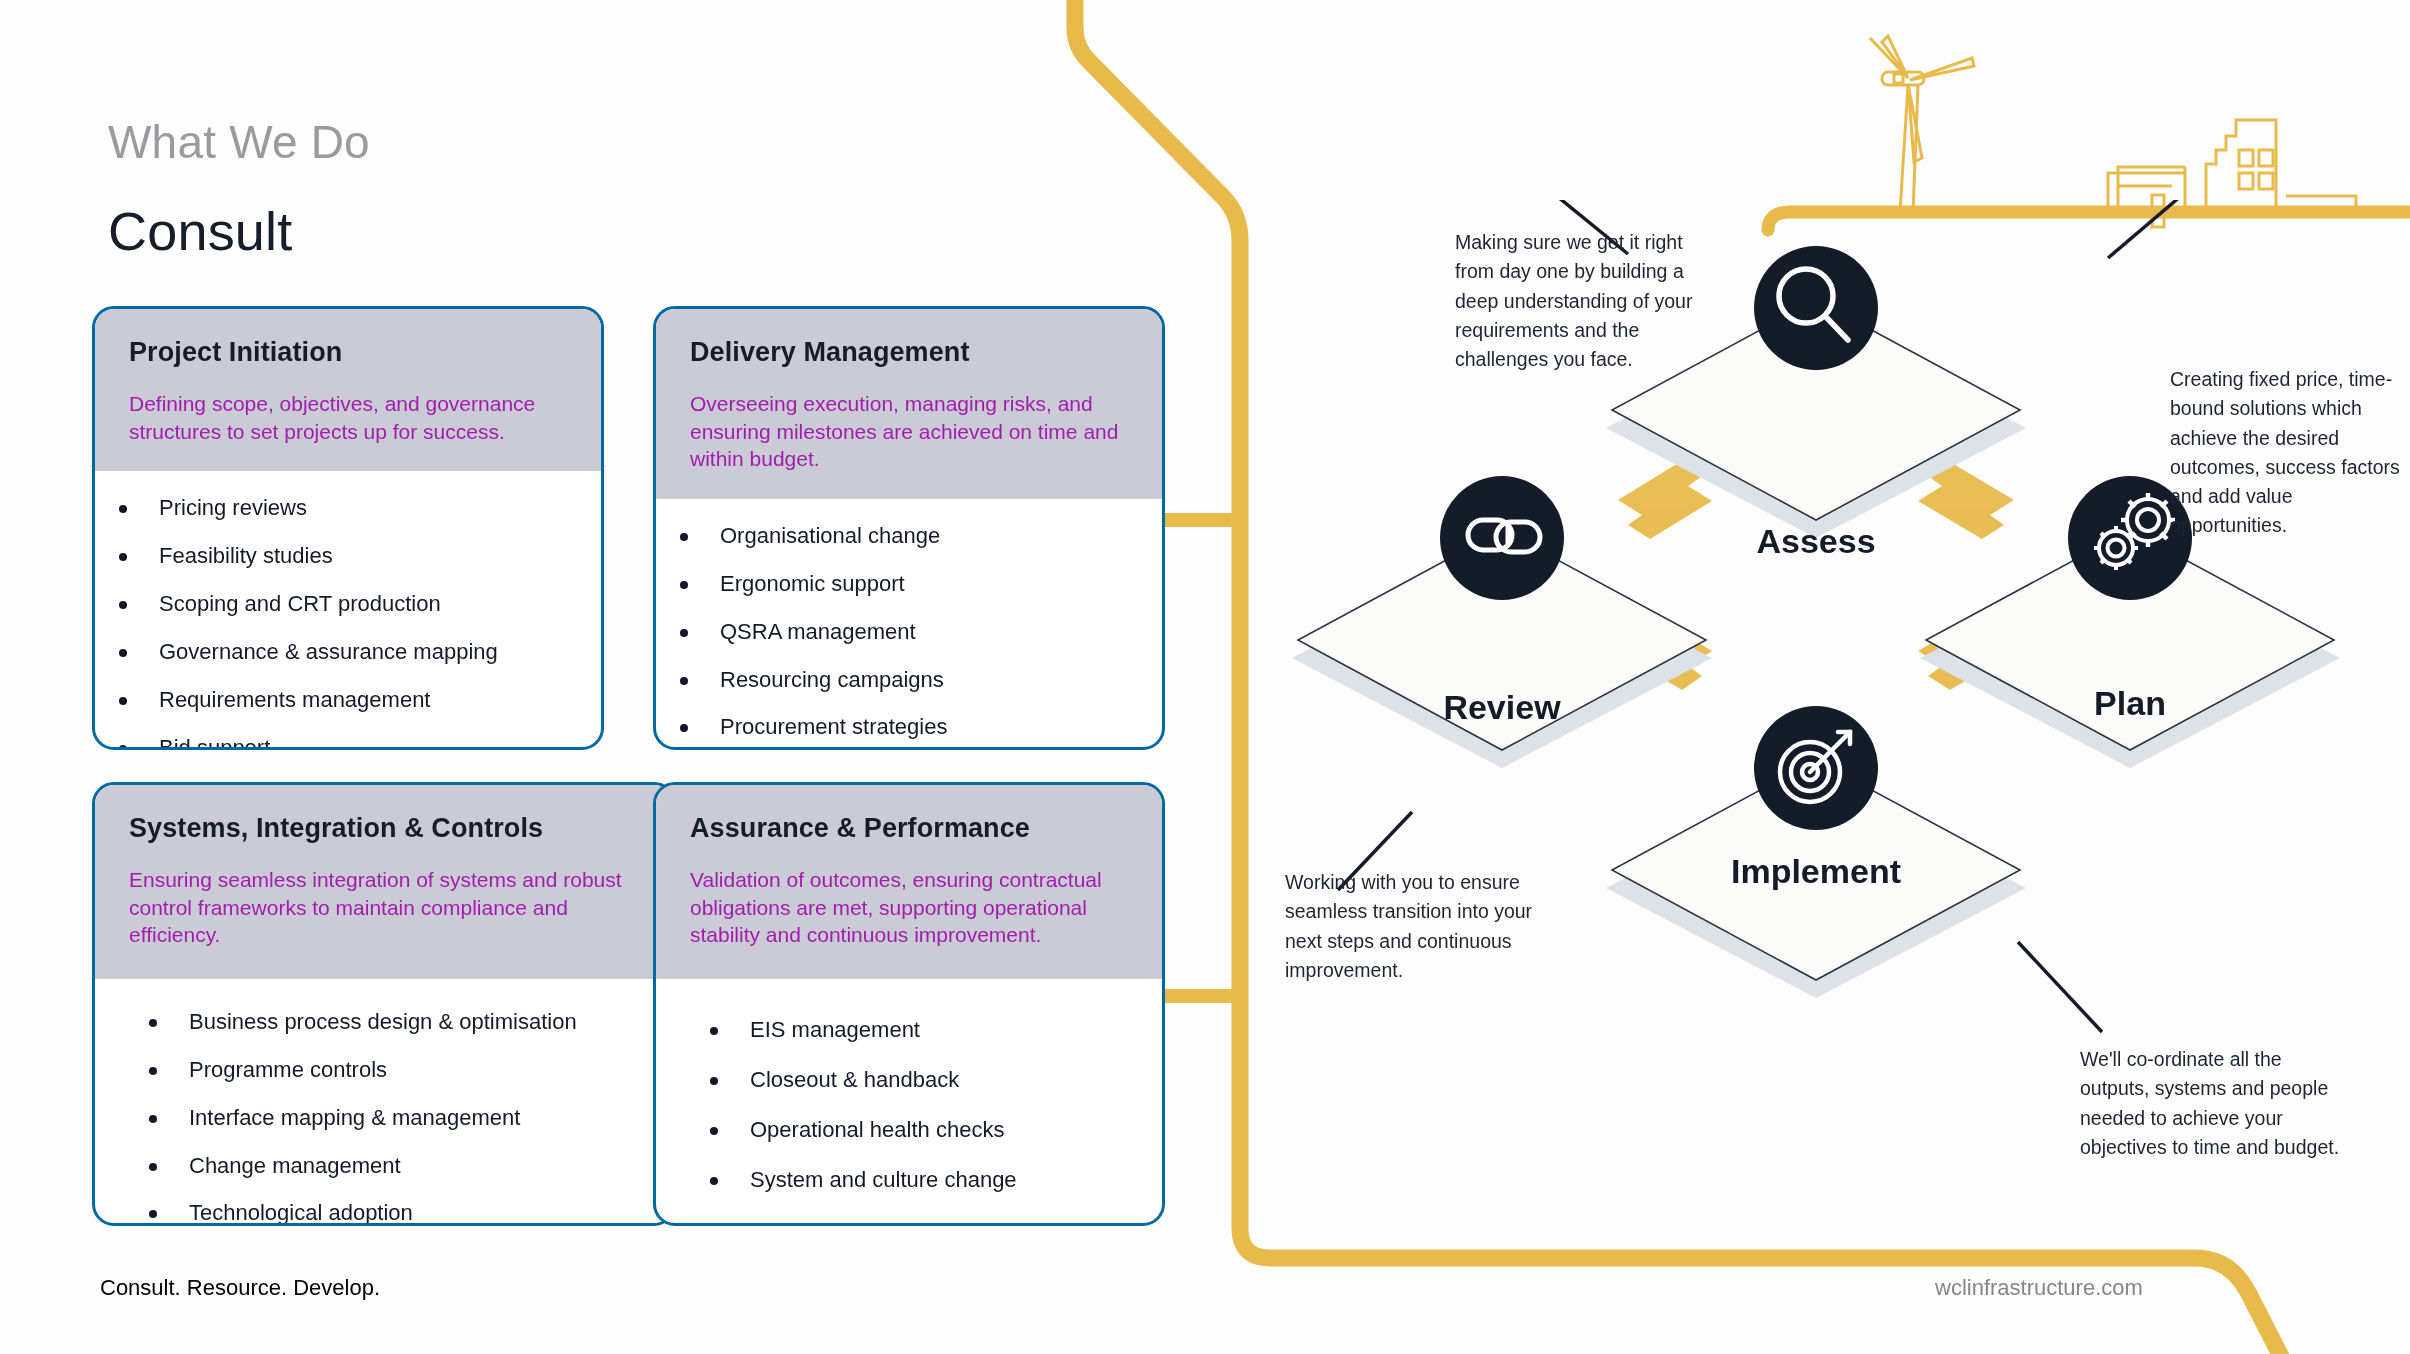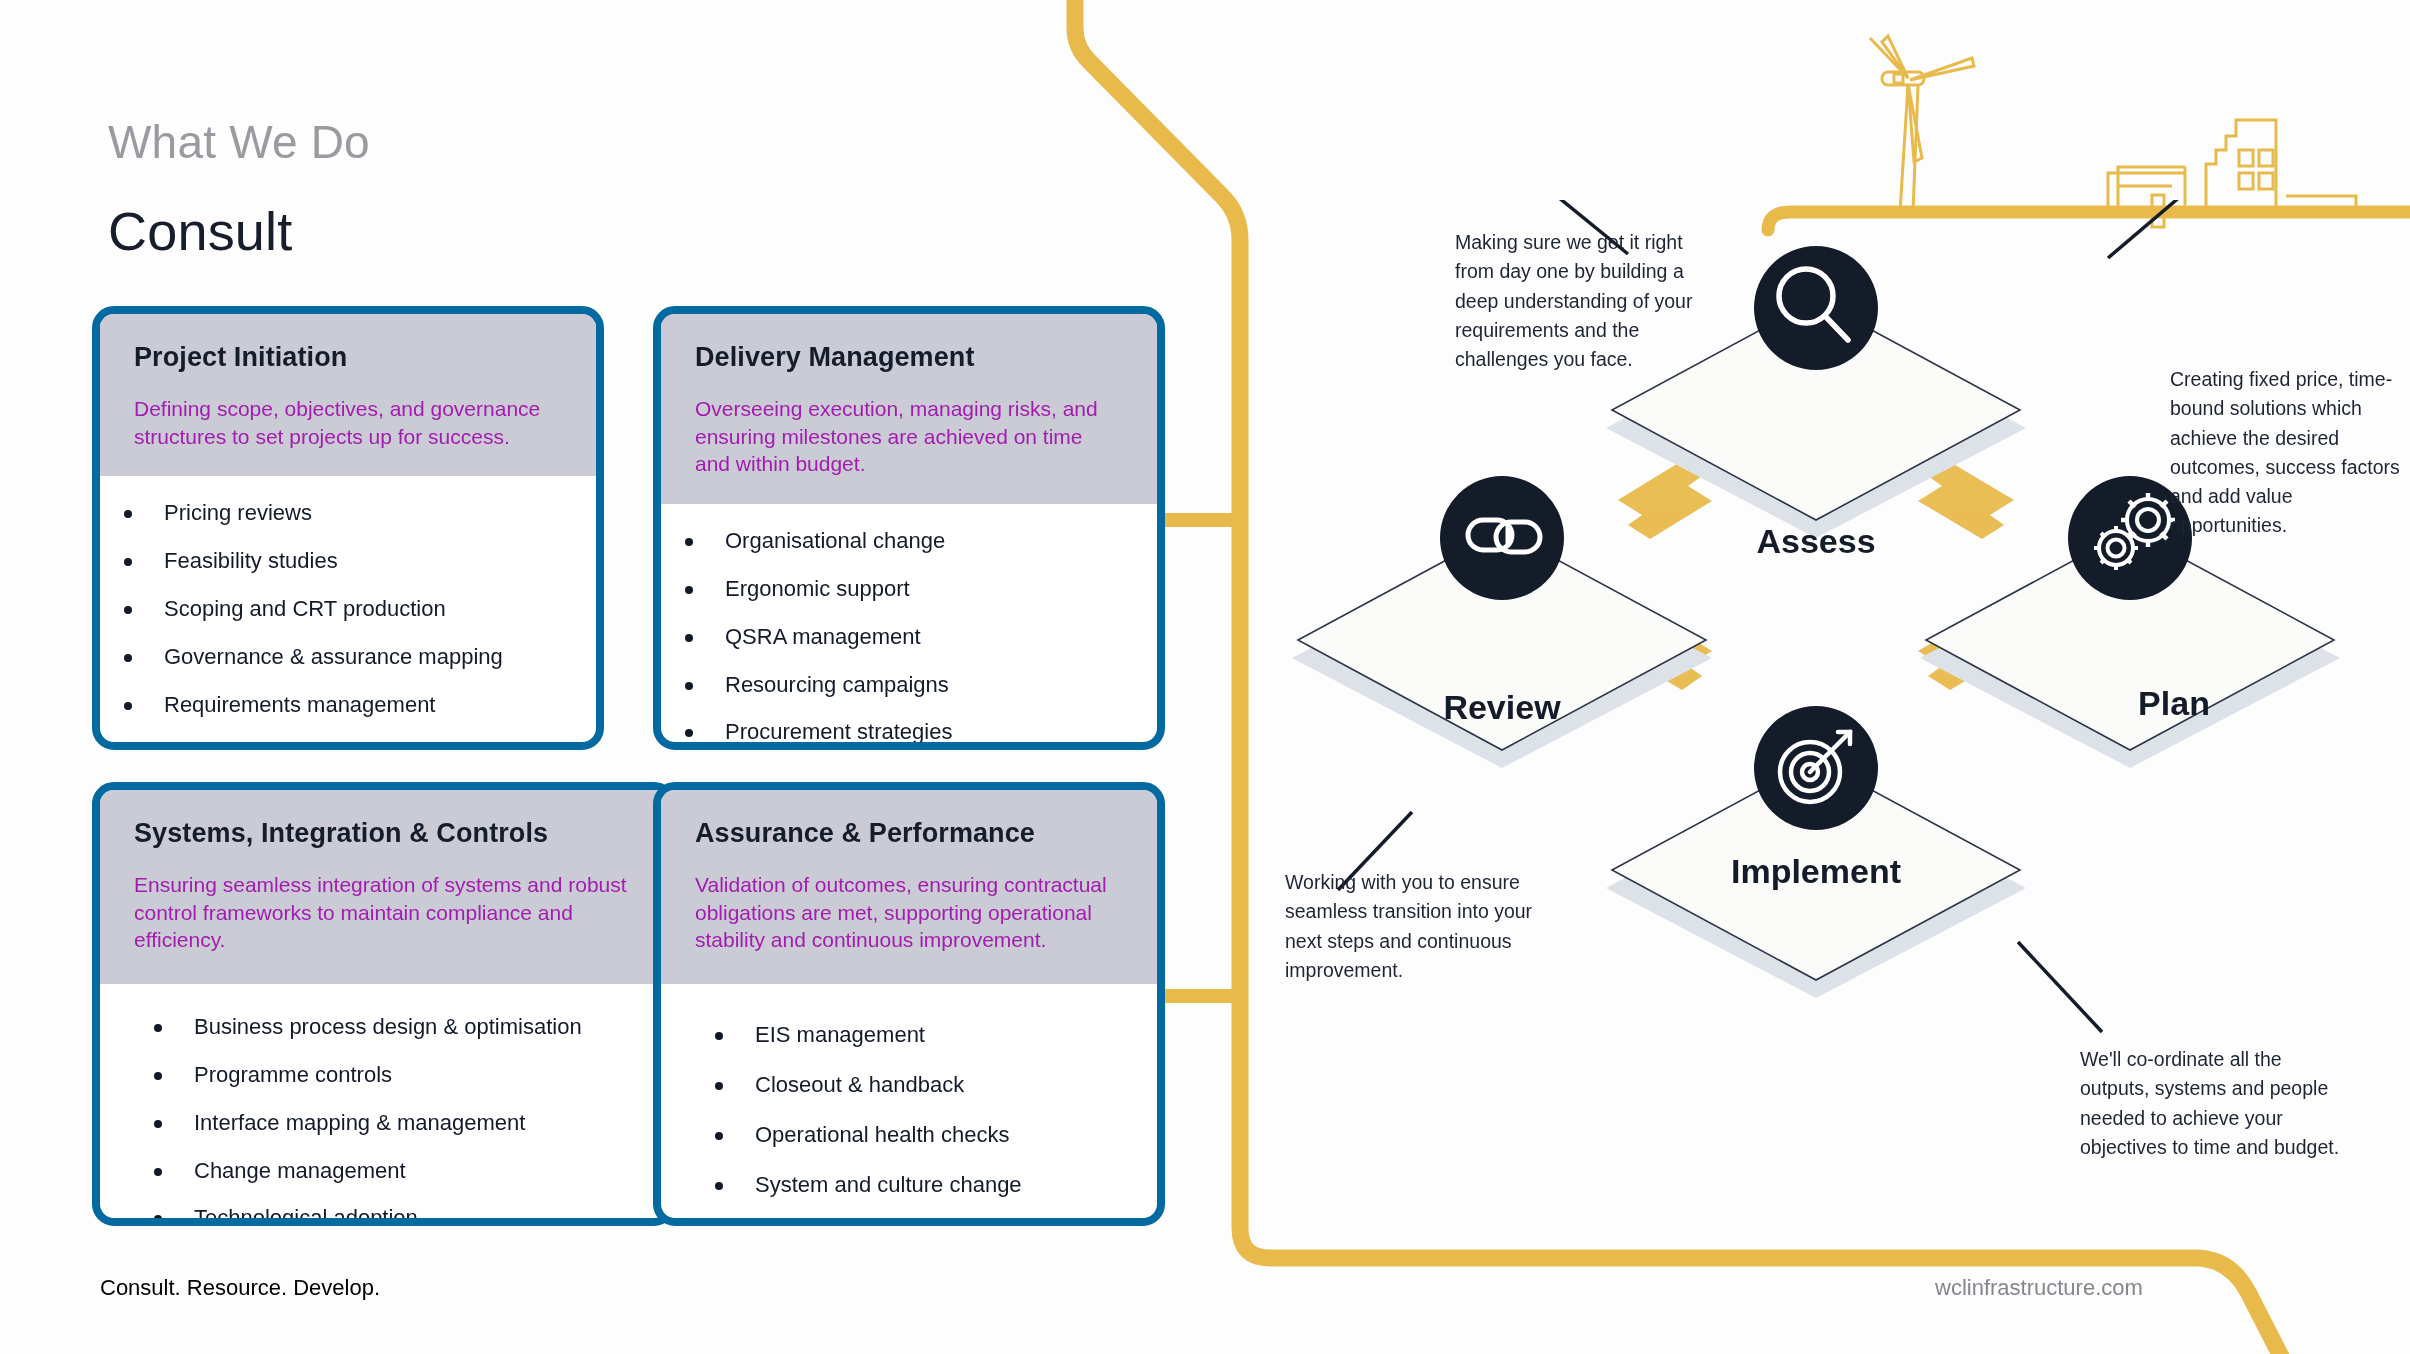--- a/index.html
+++ b/index.html
@@ -27,21 +27,21 @@
   }
   .page-title {
     position: absolute; left: 108px; top: 200px;
     font-size: 54px; font-weight: 400; color: #161d2b;
     letter-spacing: .2px;
   }
 
   
   .card {
     position: absolute;
-    border: 8px solid #0369a1;
+    border: 3px solid #0369a1;
     border-radius: 22px;
     background: #ffffff;
     overflow: hidden;
     z-index: 3;
   }
   .card-head {
     background: #CBCBD6;
     padding: 28px 34px 26px 34px;
   }
   .card-title {
@@ -328,21 +328,21 @@
 
     <g stroke="#141B29" stroke-width="3.5" fill="none">
       <line x1="292" y1="-16" x2="378" y2="54"></line>
       <line x1="938" y1="-10" x2="858" y2="58"></line>
       <line x1="162" y1="612" x2="88" y2="690"></line>
       <line x1="768" y1="742" x2="852" y2="832"></line>
     </g>
   </svg>
 
   <div class="diamond-label" style="left:1816px; top:522px;">Assess</div>
-  <div class="diamond-label" style="left:2130px; top:684px;margin-left:44px;">Plan</div>
+  <div class="diamond-label" style="left:2130px; top:684px;">Plan</div>
   <div class="diamond-label" style="left:1502px; top:688px;">Review</div>
   <div class="diamond-label" style="left:1816px; top:852px;">Implement</div>
 
   <div class="note" id="note-assess">Making sure we get it right from day one by building a deep understanding of your requirements and the challenges you face.</div>
   <div class="note" id="note-plan">Creating fixed price, time-bound solutions which achieve the desired outcomes, success factors and add value opportunities.</div>
   <div class="note" id="note-review">Working with you to ensure seamless transition into your next steps and continuous improvement.</div>
   <div class="note" id="note-implement">We'll co-ordinate all the outputs, systems and people needed to achieve your objectives to time and budget.</div>
 
   <div class="footer-left">Consult. Resource. Develop.</div>
   <div class="footer-right">wclinfrastructure.com</div>

